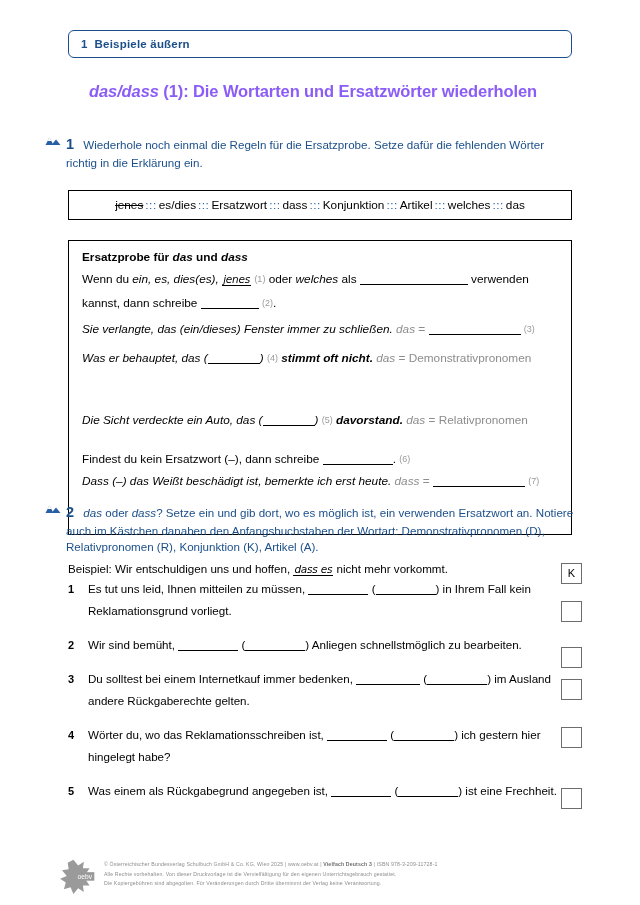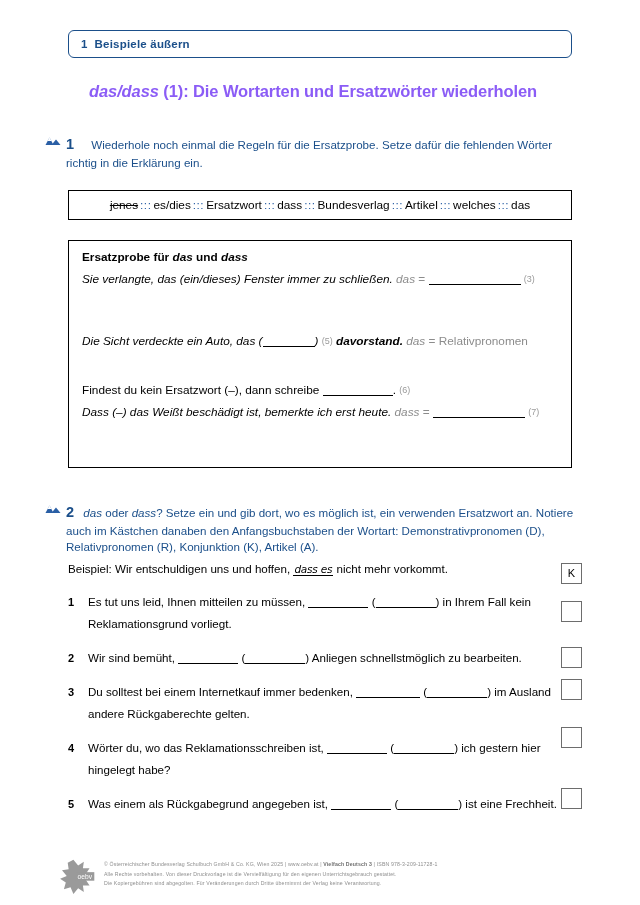--- a/index.html
+++ b/index.html
@@ -66,21 +66,21 @@
     font-size: 11.8px;
     white-space: nowrap;
   }
   .wordbank .sep { color: #2a5fa5; padding: 0 2px; letter-spacing: .5px; }
   .wordbank .struck { text-decoration: line-through; }
 
   
   .rulebox {
     position: absolute;
     left: 68px; top: 240px;
-    width: 504px; height: 228px;
+    width: 504px; height: 295px;
     border: 1px solid #000;
     padding: 9px 13px 0 13px;
     font-size: 11.8px;
   }
   .rulebox .rb-title { font-weight: bold; margin-bottom: 7px; }
   .rulebox .it { font-style: italic; }
   .rulebox .bit { font-style: italic; font-weight: bold; }
   .rulebox .line { margin-bottom: 6px; line-height: 1.5; }
   .rulebox .grey { color: #8c8c8c; }
   .rulebox .tiny { color: #9a9a9a; font-size: 9px; vertical-align: 1px; }
@@ -92,21 +92,21 @@
     font-family: "DejaVu Sans", sans-serif;
     font-style: italic;
     font-size: 10.5px;
     border-bottom: 1px solid #000;
     padding: 0 1px;
     letter-spacing: -.2px;
   }
 
   
   .ex-wrap { position: absolute; left: 68px; top: 560px; width: 490px; font-size: 11.6px; }
-  .ex-example { margin-bottom: 13px; line-height: 1.5; }
+  .ex-example { line-height: 1.5; }
   .ex-row { display: flex; margin-bottom: 11px; line-height: 1.95; }
   .ex-row .ex-num { width: 20px; flex: 0 0 20px; font-weight: bold; font-size: 11px; padding-top: 1px; }
   .ex-row .ex-text { flex: 1; }
 
   
   .cbox {
     position: absolute;
     width: 21px; height: 21px;
     border: 1.3px solid #6d6d6d;
     background: #fff;
@@ -149,64 +149,79 @@
     <span class="it">das/dass</span><span> (1): Die Wortarten und Ersatzwörter wiederholen</span>
   </div>
 
   <svg class="task-icon" style="left:45px; top:136px;" viewBox="0 0 32 22">
     <polygon points="9,3 17,18 1,18" fill="#2a5fa5"></polygon>
     <polygon points="22,7 31,18 13,18" fill="#2a5fa5"></polygon>
     <polygon points="9,3 13,10 5,10" fill="#ffffff"></polygon>
   </svg>
   <div class="task" style="left:66px; top:134px; width:508px;">
     <span class="tnum">1</span>
-    <span class="ttext" style="margin-left:14px;">Wiederhole noch einmal die Regeln für die Ersatzprobe. Setze dafür die fehlenden Wörter richtig in die Erklärung ein.</span>
+    <span class="ttext" style="margin-left:6px;">Wiederhole noch einmal die Regeln für die Ersatzprobe. Setze dafür die fehlenden Wörter richtig in die Erklärung ein.</span>
   </div>
 
   <div class="wordbank">
     <span class="struck">jenes</span>
     <span class="sep">:::</span>
     <span>es/dies</span>
     <span class="sep">:::</span>
     <span>Ersatzwort</span>
     <span class="sep">:::</span>
     <span>dass</span>
     <span class="sep">:::</span>
-    <span>Bundesverlag</span>
+    <span>Konjunktion</span>
     <span class="sep">:::</span>
     <span>Artikel</span>
     <span class="sep">:::</span>
     <span>welches</span>
     <span class="sep">:::</span>
     <span>das</span>
   </div>
 
   <div class="rulebox">
     <div class="rb-title">
       <span>Ersatzprobe für </span><span class="it">das</span><span> und </span><span class="it">dass</span>
     </div>
 
-
+    <div class="line">
+      <span>Wenn du </span><span class="it">ein, es, dies(es),</span>
+      <span class="hand">jenes</span>
+      <span class="tiny">(1)</span><span> oder </span><span class="it">welches</span><span> als </span><span class="blank" style="width:108px;"></span><span> verwenden</span>
+    </div>
+
+    <div class="line" style="margin-bottom:9px;">
+      <span>kannst, dann schreibe </span><span class="blank" style="width:58px;"></span>
+      <span class="tiny">(2)</span><span>.</span>
+    </div>
 
 
     <div class="line" style="margin-bottom:11px;">
       <span class="it">Sie verlangte, das (ein/dieses) Fenster immer zu schließen.</span>
       <span class="grey it">das</span><span class="grey"> = </span><span class="blank" style="width:92px;"></span>
       <span class="tiny">(3)</span>
     </div>
 
+    <div class="line" style="margin-bottom:3px;">
+      <span class="it">Was er behauptet, das (</span><span class="blank" style="width:52px;"></span><span class="it">)</span>
+      <span class="tiny">(4)</span>
+      <span class="bit">stimmt oft nicht.</span>
+      <span class="grey it">das</span><span class="grey"> = Demonstrativpronomen</span>
+    </div>
 
     <div class="line" style="margin-bottom:3px;margin-top:44px;">
       <span class="it">Die Sicht verdeckte ein Auto, das (</span><span class="blank" style="width:52px;"></span><span class="it">)</span>
       <span class="tiny">(5)</span>
       <span class="bit">davorstand.</span>
       <span class="grey it">das</span><span class="grey"> = Relativpronomen</span>
     </div>
 
-    <div class="line" style="margin-top:32px; margin-bottom:4px;">
+    <div class="line" style="margin-top:22px; margin-bottom:4px;">
       <span>Findest du kein Ersatzwort (–), dann schreibe </span><span class="blank" style="width:70px;"></span><span>.</span>
       <span class="tiny">(6)</span>
     </div>
 
     <div class="line">
       <span class="it">Dass (–) das Weißt beschädigt ist, bemerkte ich erst heute.</span>
       <span class="grey it">dass</span><span class="grey"> = </span><span class="blank" style="width:92px;"></span>
       <span class="tiny">(7)</span>
     </div>
   </div>

